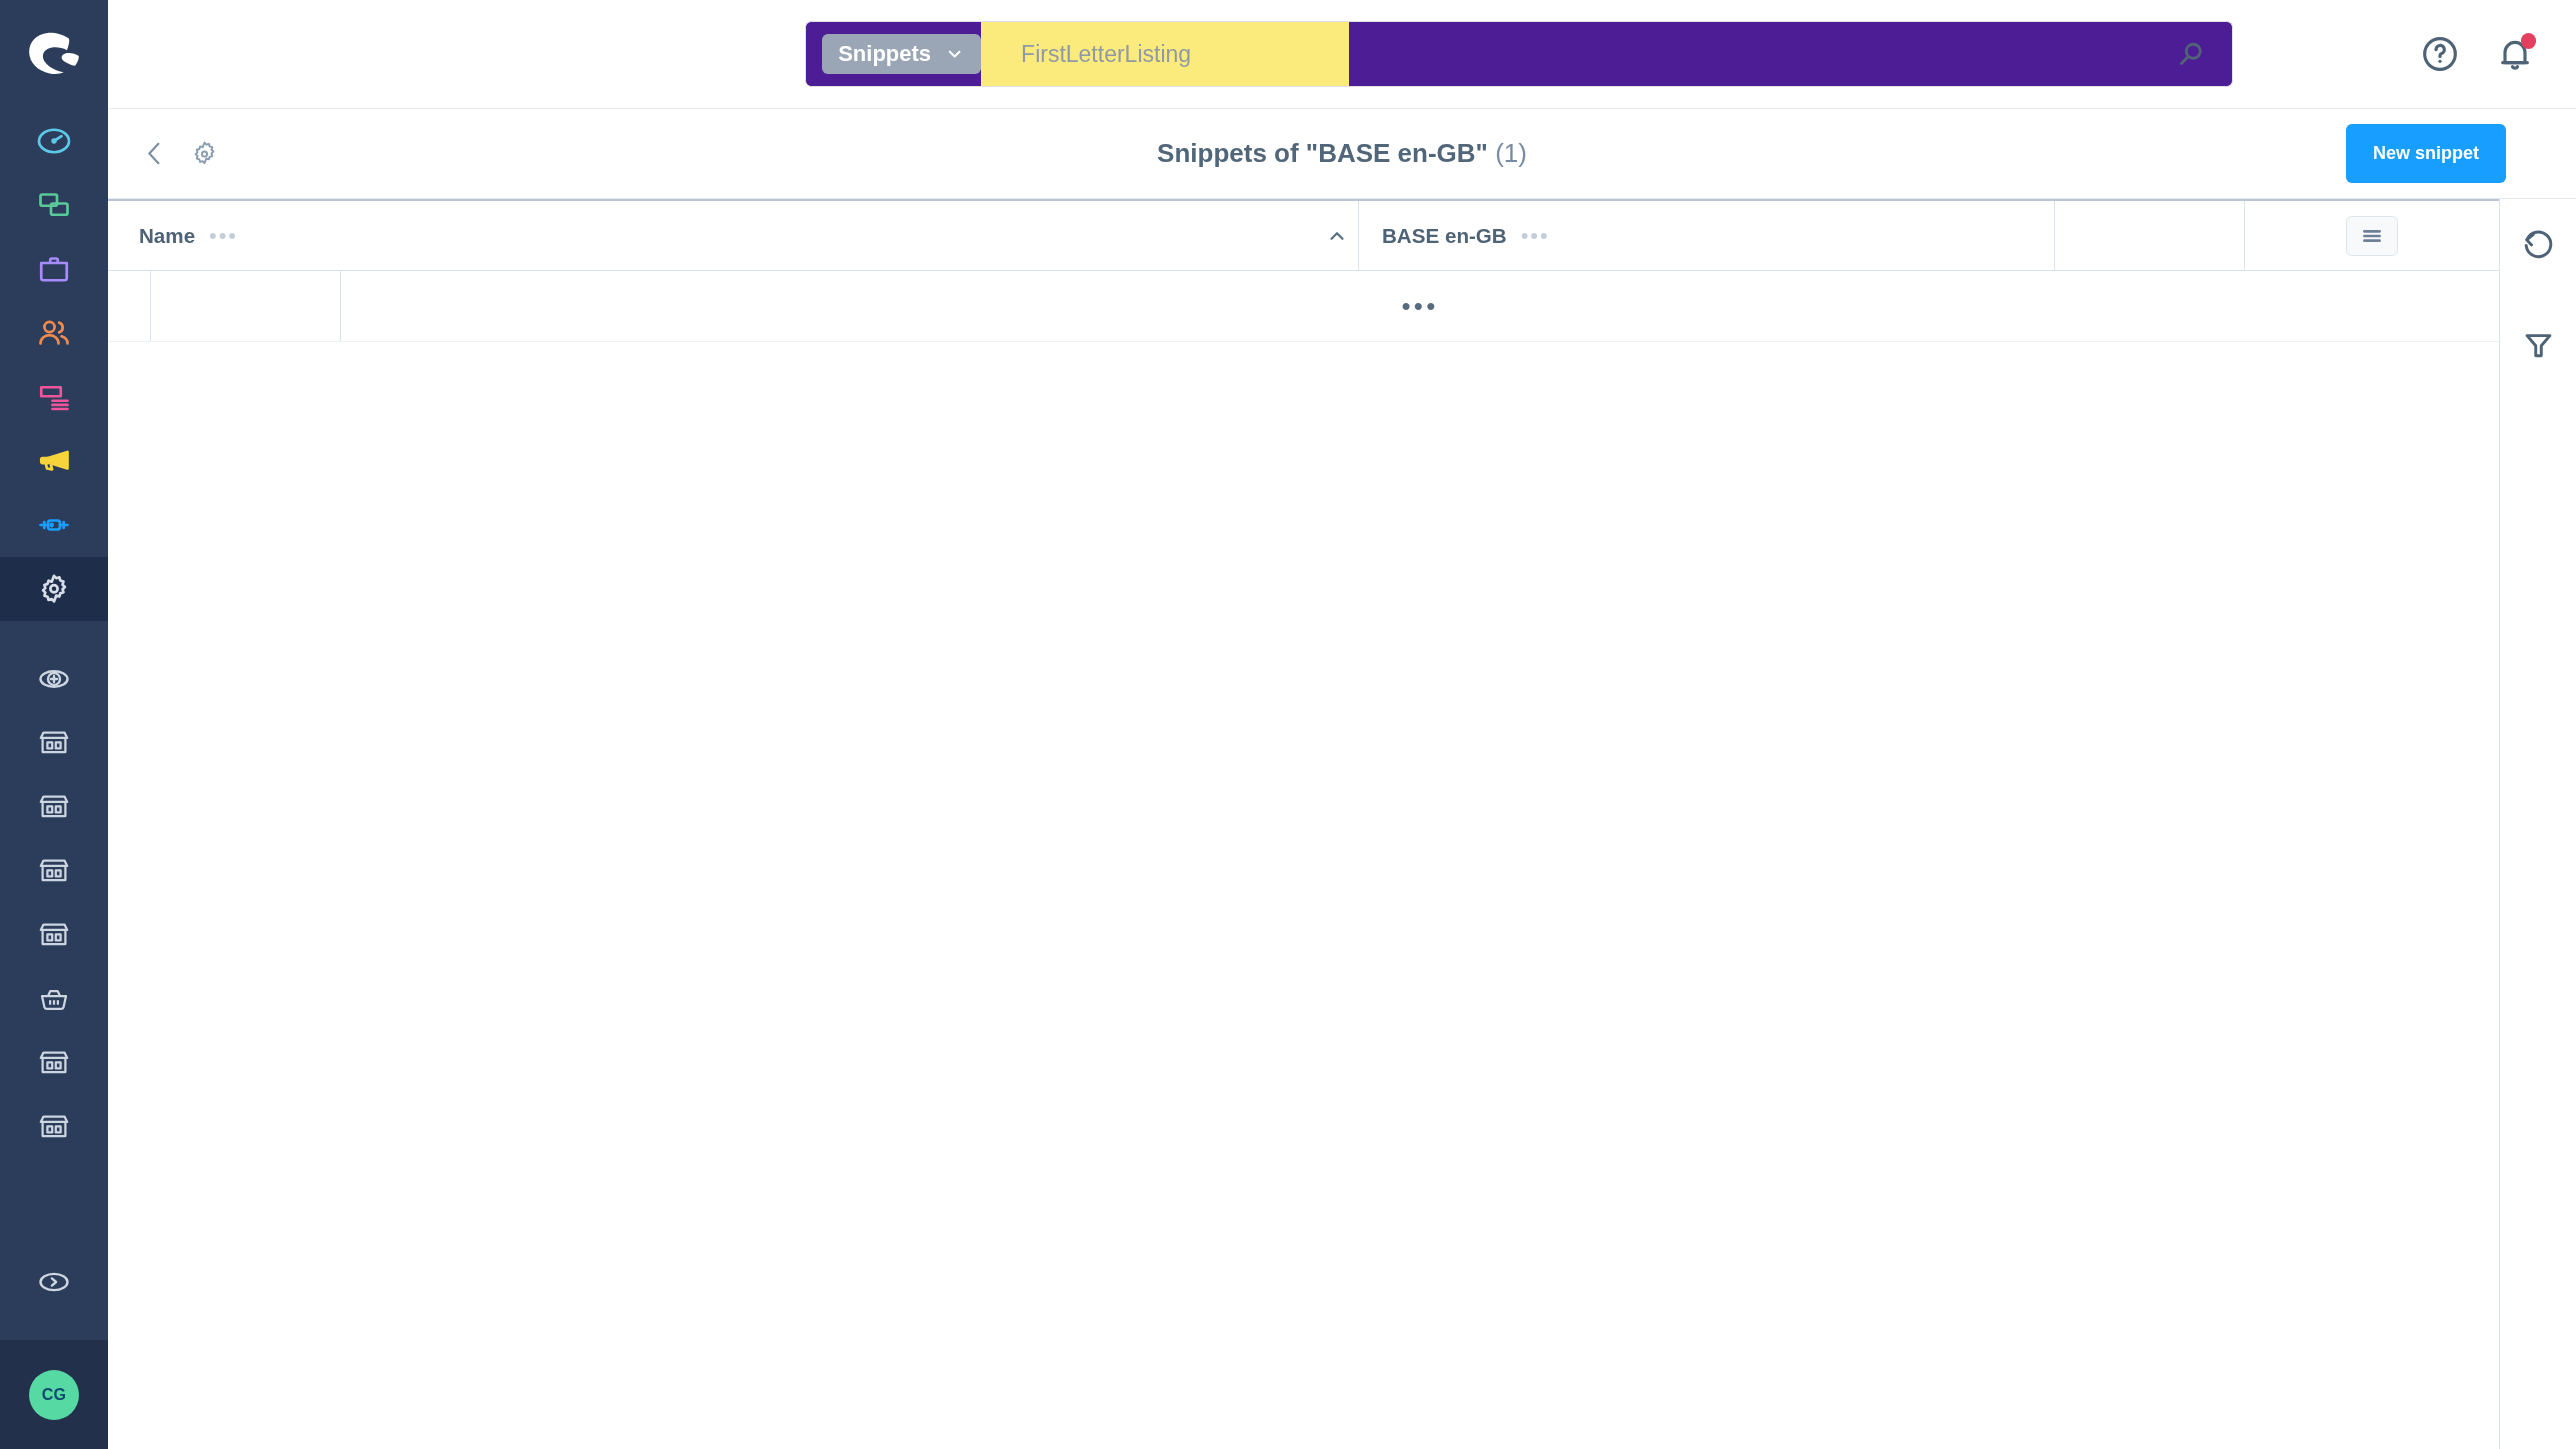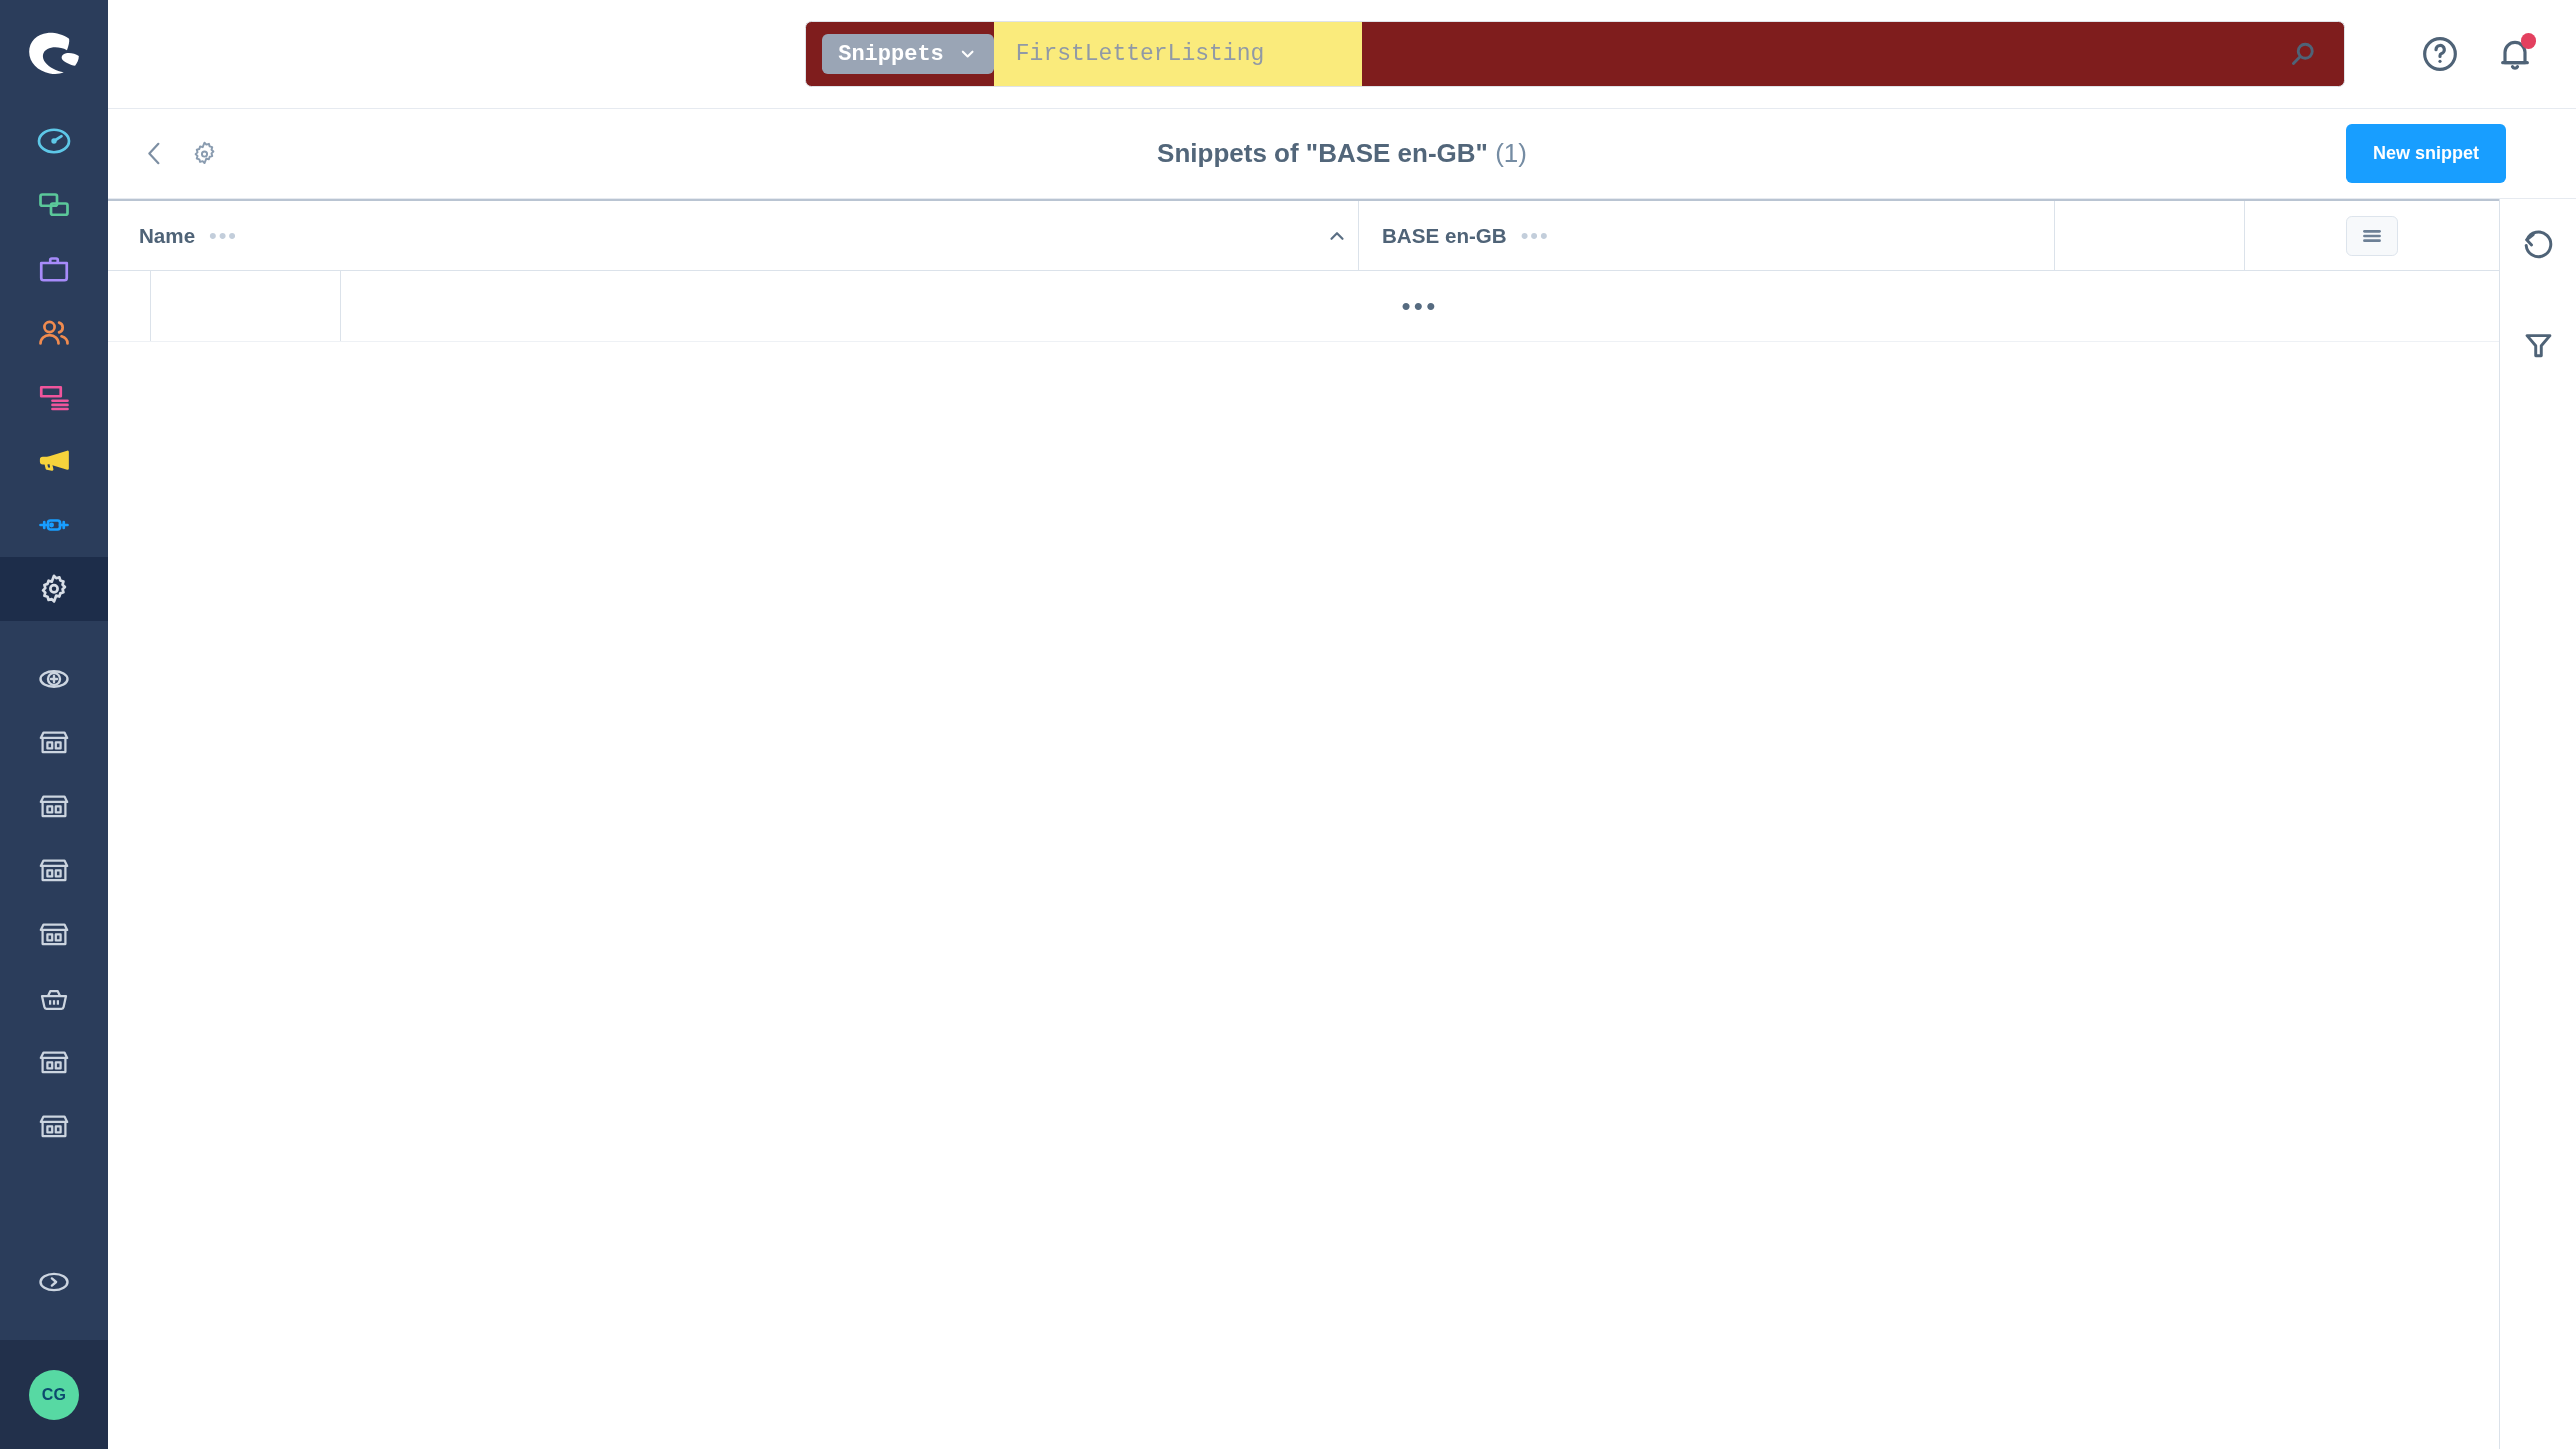--- a/index.html
+++ b/index.html
@@ -63,26 +63,25 @@
   .topbar {
     height:109px; width:100%;
     border-bottom:1.9px solid #e6eaf0;
     display:flex; align-items:center;
     position:relative;
     background:#fff;
     flex:0 0 109px;
   }
   .search-shell {
     position:absolute; left:697px; top:21px;
-    width:1540px; height:66px;
+    width:1428px; height:66px;
     border:1.9px solid #dfe3e8; border-radius:6.4px;
-    background:#7f1d1d;
+    background:#4c1d95;
     display:flex; align-items:center;
     overflow:hidden;
-    font-family:Liberation Mono, monospace;
   }
   .search-type-btn {
     margin-left:15.5px;
     height:40px; min-width:140px;
     background:#9aa5b5; border-radius:5.8px;
     color:#fff; font-size:22px; font-weight:600;
     display:flex; align-items:center; justify-content:center; gap:14px;
     padding:0 16.7px;
     flex:0 0 auto;
   }
@@ -91,21 +90,21 @@
     flex:1 1 auto; height:100%;
     display:flex; align-items:center;
     position:relative;
   }
   .search-hl {
     position:absolute; left:0; top:0; height:100%;
     width:368px; background:#faeb7c;
   }
   .search-text {
     position:relative; z-index:2;
-    padding-left:22px;
+    padding-left:40px;
     font-size:23px; color:#9099a6;
   }
   .search-icon-btn {
     width:84px; height:100%;
     display:flex; align-items:center; justify-content:center;
     flex:0 0 84px;
   }
   .search-icon-btn svg { width:33px; height:33px; }
 
   .top-right {

